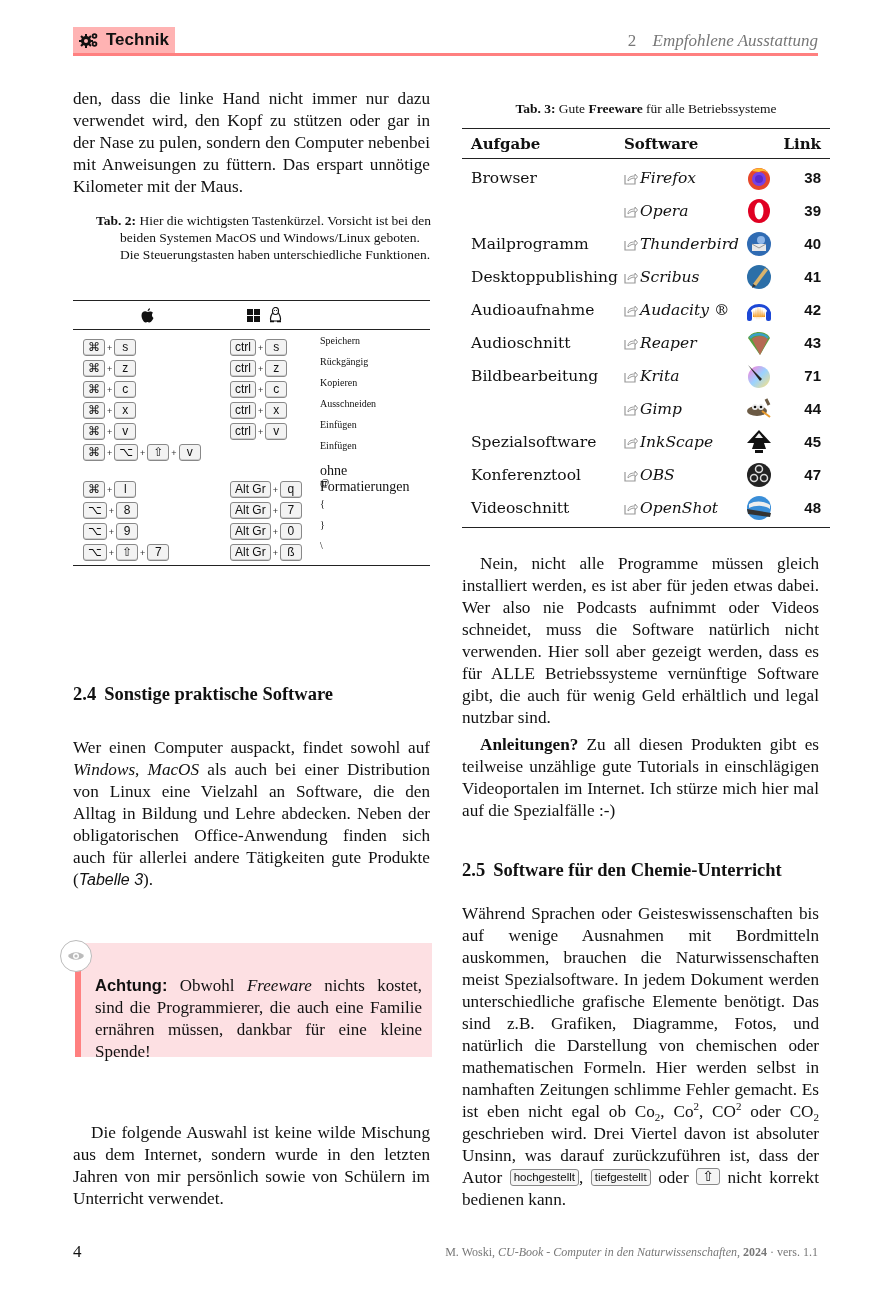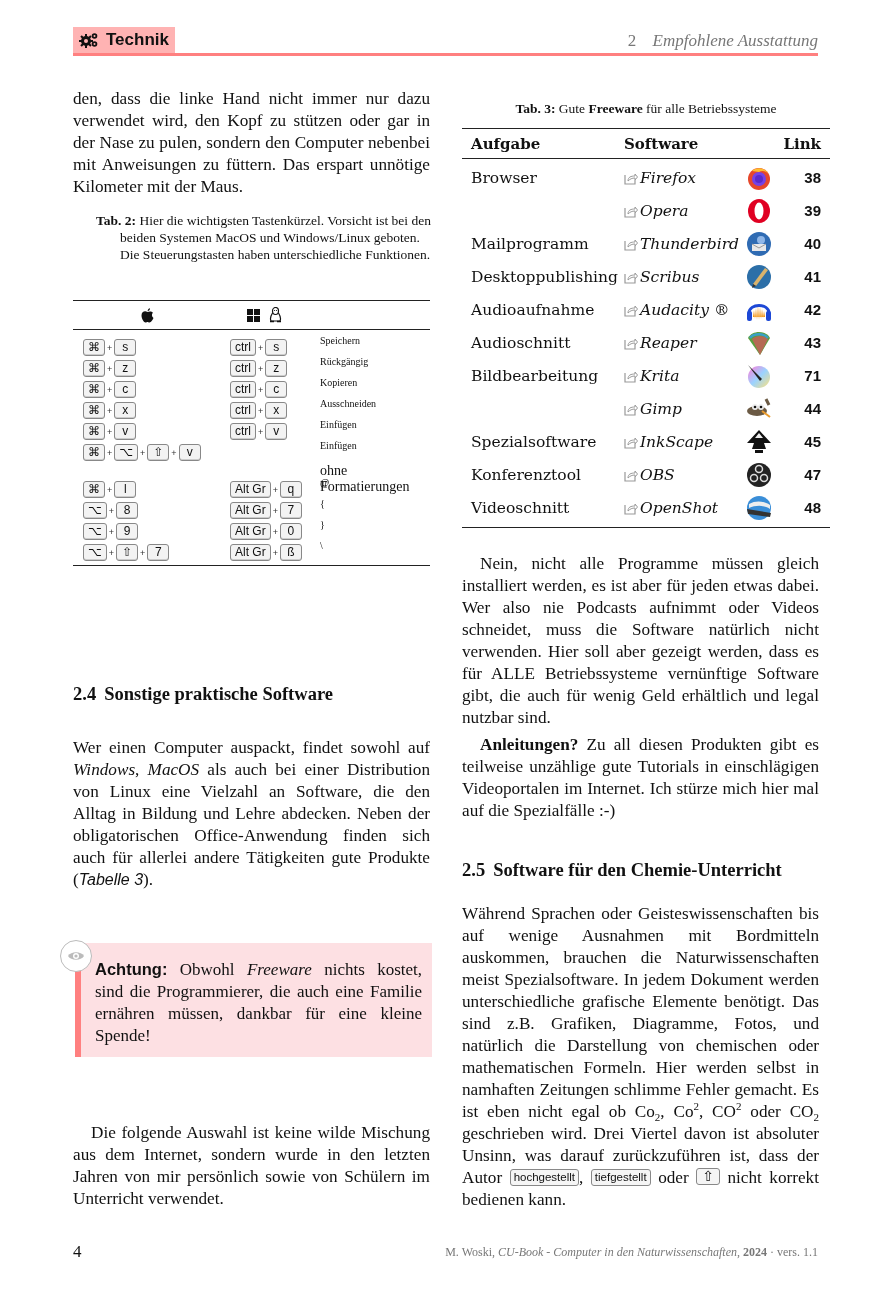--- a/index.html
+++ b/index.html
@@ -187,21 +187,21 @@
 
 <div class="callout">
   <div class="bar"></div>
   <div class="eye">
     <svg width="18" height="12" viewBox="0 0 18 12">
         <path d="M1 6 C4 1 14 1 17 6 C14 11 4 11 1 6 Z" fill="#bbb"></path>
         <circle cx="9" cy="6" r="3" fill="#fff"></circle>
         <circle cx="9" cy="6" r="1.6" fill="#bbb"></circle>
       </svg>
   </div>
-  <div class="txt" style="text-align:justify;">
+  <div class="txt" style="text-align:justify;margin-top:16px;">
     <span class="ach">Achtung:</span><span> Obwohl </span><i>Freeware</i><span> nichts kostet, sind die Programmierer, die auch eine Familie ernähren müssen, dankbar für eine kleine Spende!</span>
   </div>
 </div>
 
 <div class="col" style="left:73px; top:1122px; width:357px;">
   <p class="indent">Die folgende Auswahl ist keine wilde Mischung aus dem Internet, sondern wurde in den letzten Jahren von mir persönlich sowie von Schülern im Unterricht verwendet.</p>
 </div>
 
 <div class="caption tab3cap">
   <b>Tab. 3:</b>

